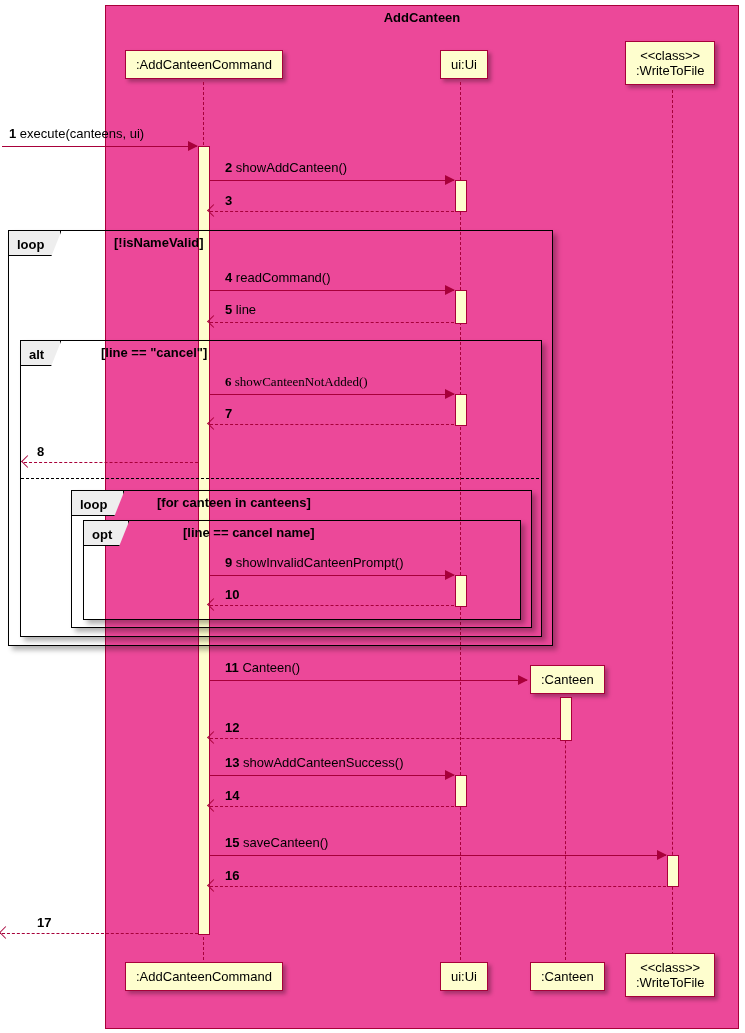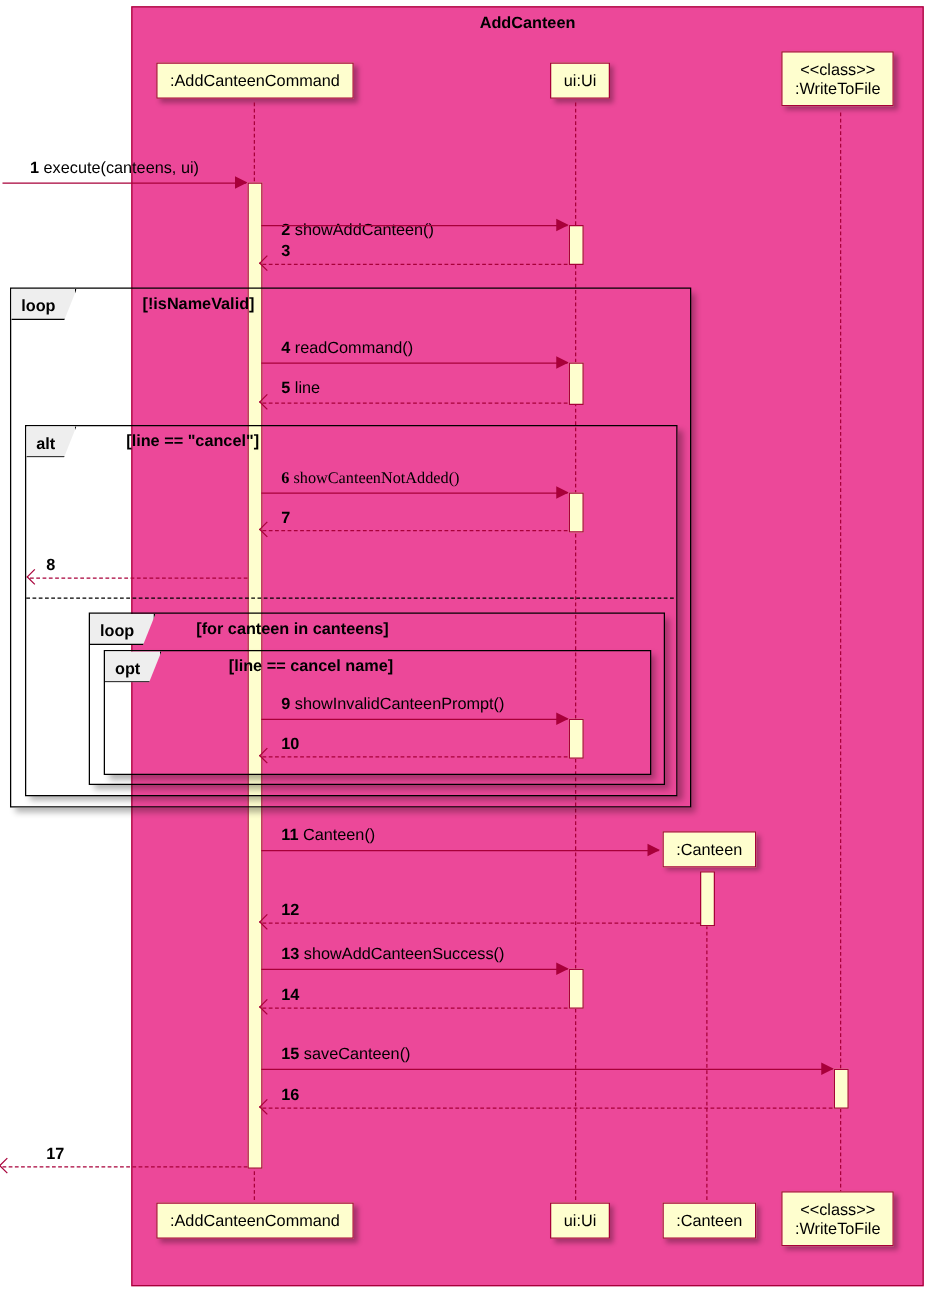--- a/index.html
+++ b/index.html
@@ -119,26 +119,26 @@
 <div class="participant" style="left:625px; top:41px;">
   <span>&lt;&lt;class&gt;&gt;</span><br>
   <span>:WriteToFile</span>
 </div>
 
 <div class="lifeline" style="left:203px; top:82px; height:878px;"></div>
 <div class="lifeline" style="left:460px; top:82px; height:878px;"></div>
 <div class="lifeline" style="left:672px; top:90px; height:870px;"></div>
 <div class="lifeline" style="left:565px; top:700px; height:260px;"></div>
 
-<div class="msg-label" style="left:24px; top:126px;"><span class="msg-num">1</span> <span>execute(canteens, ui)</span></div>
+<div class="msg-label" style="left:9px; top:126px;"><span class="msg-num">1</span> <span>execute(canteens, ui)</span></div>
 <div class="msg-line arrow-right" style="left:2px; top:146px; width:195px;"></div>
 
 <div class="activation" style="left:198px; top:146px; height:787px;"></div>
 
-<div class="msg-label" style="left:225px; top:160px;margin-top:16px;"><span class="msg-num">2</span> <span>showAddCanteen()</span></div>
+<div class="msg-label" style="left:225px; top:160px;"><span class="msg-num">2</span> <span>showAddCanteen()</span></div>
 <div class="msg-line arrow-right" style="left:209px; top:180px; width:245px;"></div>
 <div class="activation" style="left:455px; top:180px; height:30px;"></div>
 
 <div class="msg-label" style="left:225px; top:193px;"><span class="msg-num">3</span></div>
 <div class="msg-line dashed arrow-left-open" style="left:210px; top:211px; width:244px;"></div>
 
 <div class="combined-frag" style="left:8px; top:230px; width:543px; height:414px; background:transparent;">
   <div class="frag-label">loop</div>
   <div class="frag-guard" style="left:105px;">[!isNameValid]</div>
 </div>

